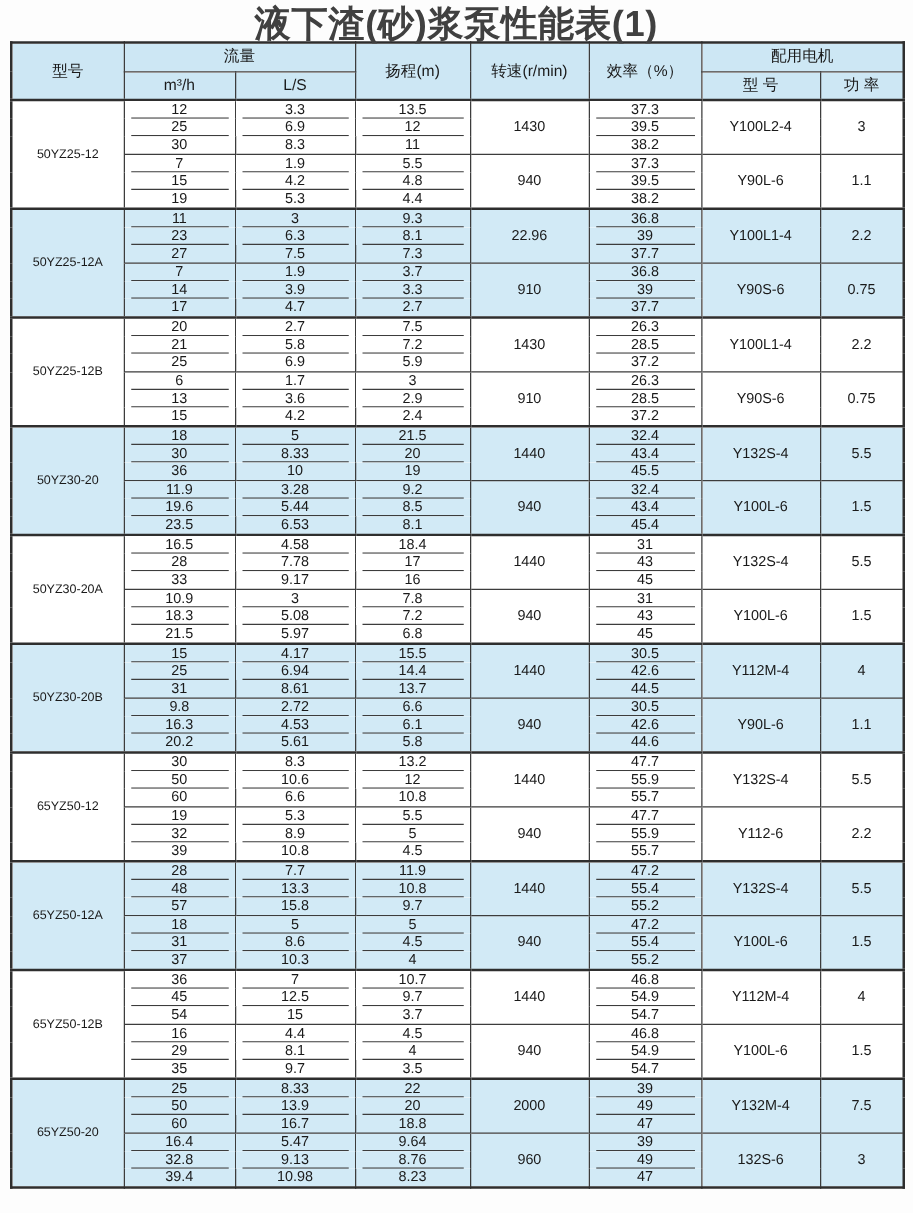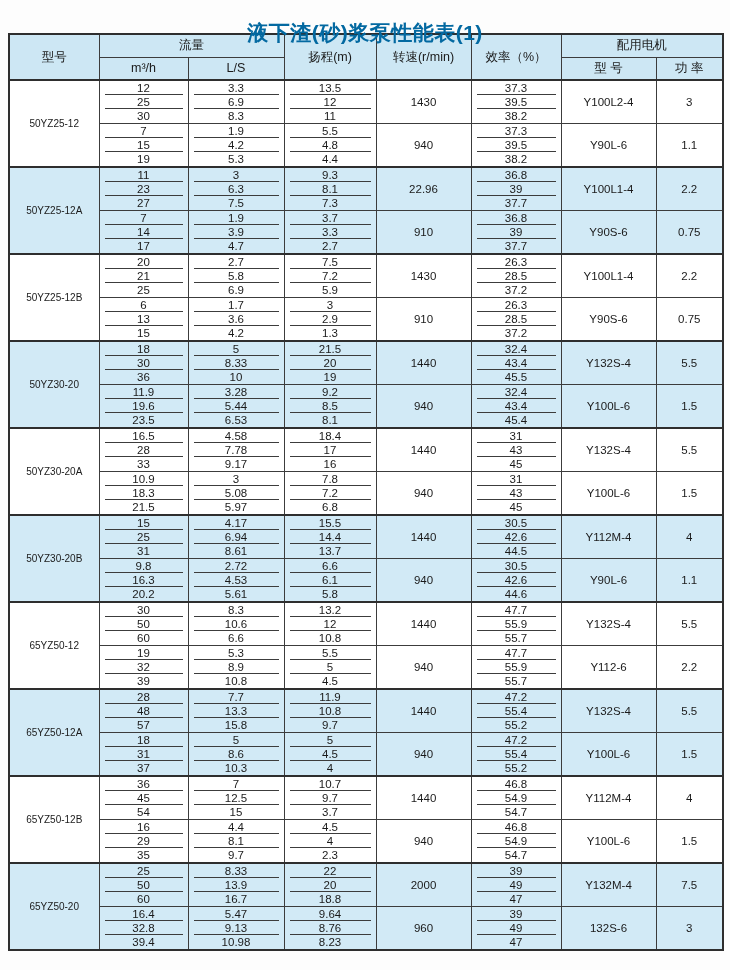--- a/index.html
+++ b/index.html
@@ -13,27 +13,27 @@
   html, body { margin: 0; padding: 0; }
   body {
     width: 730px; height: 970px;
     background: #fdfdfd;
     font-family: "Liberation Sans", sans-serif;
     color: var(--text-color);
   }
   .page { width: 730px; height: 970px; overflow: hidden; }
   .page-title {
     text-align: center;
-    font-size: 21px;
+    font-size: 29px;
     font-weight: bold;
-    padding-top: 18px;
+    padding-top: 5px;
     height: 30px;
     line-height: 30px;
     letter-spacing: 0.5px;
-    color: #0369a1;
+    color: #404040;
   }
   table.perf {
     border-collapse: collapse;
     table-layout: fixed;
     width: 714px;
     margin: 3px 1px 0 8px;
     border: 2px solid var(--border-dark);
   }
   th, td {
     text-align: center;
@@ -223,21 +223,21 @@
         </tr>
         <tr class="">
           <td class="num-cell sep">13</td>
           <td class="num-cell sep">3.6</td>
           <td class="num-cell sep">2.9</td>
           <td class="num-cell sep">28.5</td>
         </tr>
         <tr class="">
           <td class="num-cell">15</td>
           <td class="num-cell">4.2</td>
-          <td class="num-cell">1.3</td>
+          <td class="num-cell">2.4</td>
           <td class="num-cell">37.2</td>
         </tr>
         <tr class="shaded group-start">
           <td class="model-cell" rowspan="6">50YZ30-20</td>
           <td class="num-cell sep">18</td>
           <td class="num-cell sep">5</td>
           <td class="num-cell sep">21.5</td>
           <td class="speed-cell" rowspan="3">1440</td>
           <td class="num-cell sep">32.4</td>
           <td class="motor-cell" rowspan="3">Y132S-4</td>
@@ -481,21 +481,21 @@
         </tr>
         <tr class="">
           <td class="num-cell sep">29</td>
           <td class="num-cell sep">8.1</td>
           <td class="num-cell sep">4</td>
           <td class="num-cell sep">54.9</td>
         </tr>
         <tr class="">
           <td class="num-cell">35</td>
           <td class="num-cell">9.7</td>
-          <td class="num-cell">2.3</td>
+          <td class="num-cell">3.5</td>
           <td class="num-cell">54.7</td>
         </tr>
         <tr class="shaded group-start">
           <td class="model-cell" rowspan="6">65YZ50-20</td>
           <td class="num-cell sep">25</td>
           <td class="num-cell sep">8.33</td>
           <td class="num-cell sep">22</td>
           <td class="speed-cell" rowspan="3">2000</td>
           <td class="num-cell sep">39</td>
           <td class="motor-cell" rowspan="3">Y132M-4</td>

